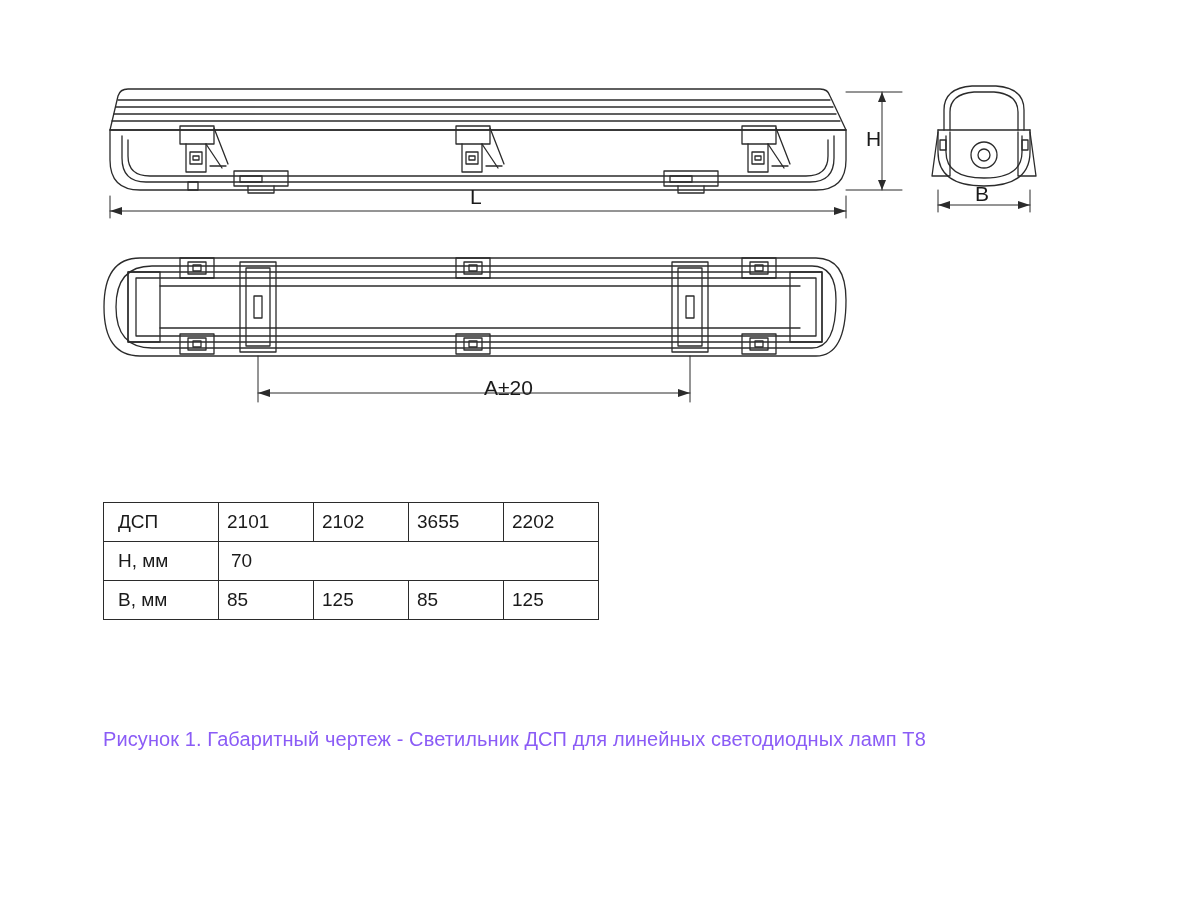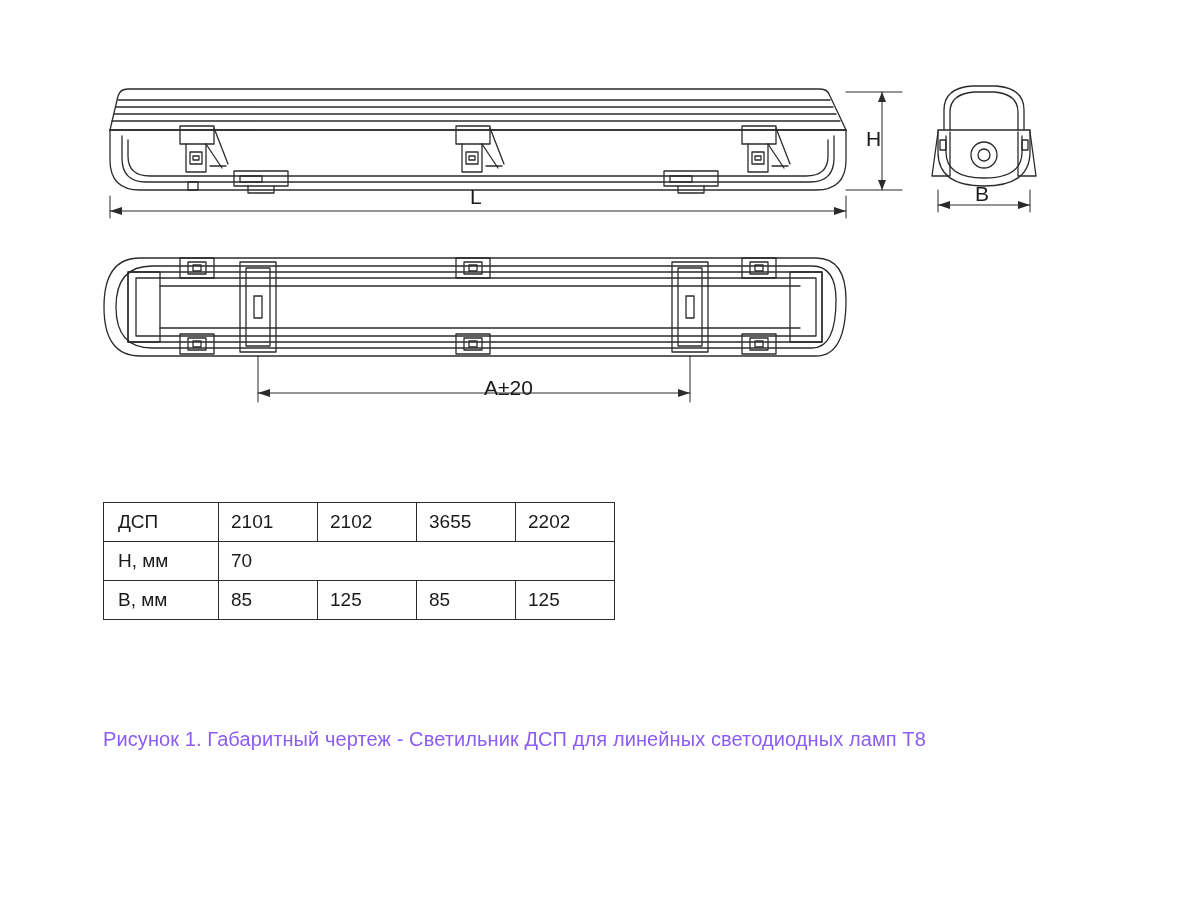--- a/index.html
+++ b/index.html
@@ -58,20 +58,21 @@
     vertical-align: middle;
     font-family: "Liberation Sans", sans-serif;
     font-weight: normal;
   }
   .spec-table td.head-col {
     width: 100px;
     padding-left: 14px;
   }
   .spec-table td.val {
     width: 86px;
+    padding-left: 8px;
   }
 
   
   .caption {
     position: absolute;
     left: 103px;
     top: 728px;
     font-size: 20px;
     letter-spacing: 0.1px;
     color: #8b5cf6;

